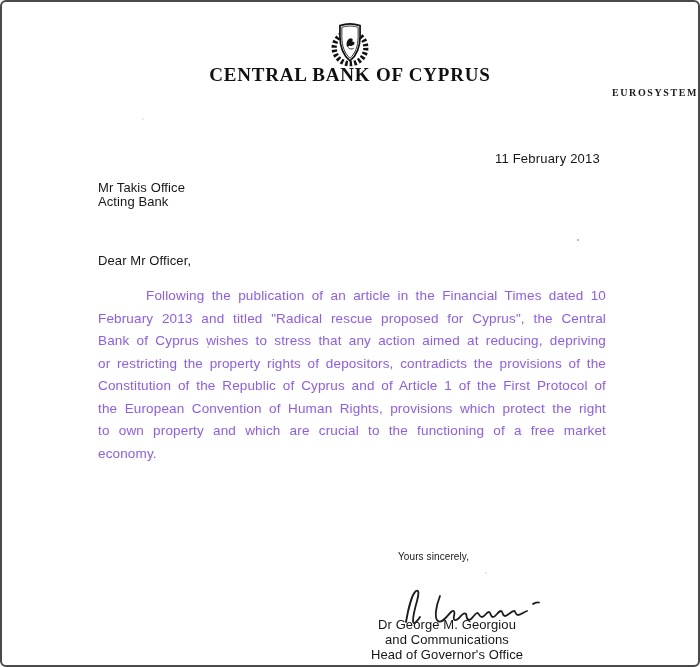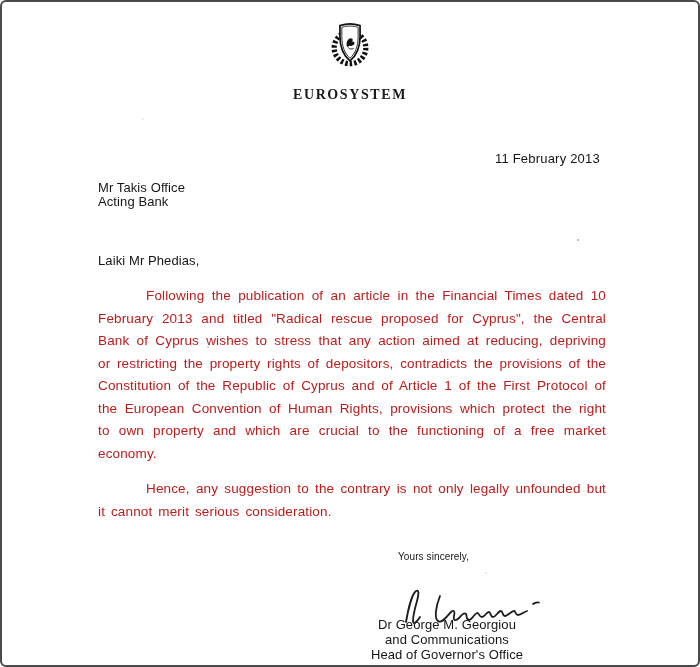--- a/index.html
+++ b/index.html
@@ -23,24 +23,24 @@
     position:absolute;top:62px;left:0;width:100%;
     text-align:center;
     font-family:"Liberation Serif", serif;
     font-weight:bold;
     font-size:19px;
     letter-spacing:0.8px;
     color:#111;
   }
   .eurosystem{
     position:absolute;top:85px;left:0;width:100%;
-    text-align:center;
+    text-align:right;
     font-family:"Liberation Serif", serif;
     font-weight:600;
-    font-size:14px;
+    font-size:10px;
     letter-spacing:1.6px;
     color:#1a1a1a;
   }
   
   .date{
     position:absolute;top:149px;left:465px;
     font-size:13px;letter-spacing:0.2px;margin-left:28px;
   }
   .recipient{
     position:absolute;top:179px;left:96px;
@@ -55,21 +55,21 @@
     position:absolute;top:283px;left:96px;width:508px;
   }
   .body-text p{
     margin:0 0 13px 0;
     font-size:13.5px;
     line-height:22.5px;
     text-align:justify;
     text-indent:48px;
     word-spacing:2px;
     letter-spacing:0.15px;
-    color:#b91c1c;
+    color:#8b5cf6;
   }
   
   .valediction{
     position:absolute;top:549px;left:396px;
     font-size:10px;letter-spacing:0.1px;
   }
   .signature{
     position:absolute;top:582px;left:398px;
     width:158px;height:48px;
   }
@@ -99,34 +99,34 @@
 
       <circle cx="24" cy="26" r="16.5" fill="none" stroke="#111" stroke-width="5.5" stroke-dasharray="2.6 2.1"></circle>
 
       <path d="M24,1 C29,1 34.5,2.8 34.5,2.8 L34.5,14 C34.5,26 30.5,34 24,39.5 C17.5,34 13.5,26 13.5,14 L13.5,2.8 C13.5,2.8 19,1 24,1 Z" fill="#ffffff" stroke="#111" stroke-width="1.8"></path>
       <path d="M24,3.2 C28.3,3.2 32.5,4.6 32.5,4.6 L32.5,14 C32.5,24.8 29.3,32 24,36.8 C18.7,32 15.5,24.8 15.5,14 L15.5,4.6 C15.5,4.6 19.7,3.2 24,3.2 Z" fill="none" stroke="#111" stroke-width="0.9"></path>
 
       <path d="M20.5,23.5 c-0.5,-4.5 2.2,-8 5,-7.4 c1.8,0.4 1.8,2.2 0.4,3.2 c2.4,-0.4 3.6,1.2 2.4,2.8 c-1.1,1.4 -3.2,2.2 -5.2,1.8 c-0.8,1.4 -2.1,1.6 -2.6,-0.4 Z" fill="#111"></path>
       <path d="M22,25.5 c1.5,2 4,2.2 6,0.8" fill="none" stroke="#111" stroke-width="0.9"></path>
     </svg>
   </div>
+  <div class="bank-name">CENTRAL BANK OF CYPRUS</div>
   <div class="eurosystem">EUROSYSTEM</div>
 
   <div class="date">11 February 2013</div>
 
   <div class="recipient">
     <div>Mr Takis Office</div>
     <div>Acting Bank</div>
   </div>
 
-  <div class="salutation">Laiki Mr Phedias,</div>
+  <div class="salutation">Dear Mr Officer,</div>
 
   <div class="body-text">
     <p>Following the publication of an article in the Financial Times dated 10 February 2013 and titled "Radical rescue proposed for Cyprus", the Central Bank of Cyprus wishes to stress that any action aimed at reducing, depriving or restricting the property rights of depositors, contradicts the provisions of the Constitution of the Republic of Cyprus and of Article 1 of the First Protocol of the European Convention of Human Rights, provisions which protect the right to own property and which are crucial to the functioning of a free market economy.</p>
-    <p>Hence, any suggestion to the contrary is not only legally unfounded but it cannot merit serious consideration.</p>
   </div>
 
   <div class="valediction">Yours sincerely,</div>
 
   <div class="signature">
     <svg viewBox="0 0 158 48" width="158" height="48" aria-hidden="true">
       <path d="M6,38 C8,26 12,10 16,7 C19,5 19,10 17,17 C15,24 13,32 13,37 C13,41 16,39 20,33
                M40,12 C36,22 34,34 38,37 C42,40 47,32 51,28 C54,25 55,28 54,32 C53,36 55,38 59,34
                C62,31 64,28 66,30 C67,32 66,36 69,36 C72,36 74,30 77,29 C79,28.5 79,33 82,33
                C85,33 86,28 89,28 C91,28 90,33 93,33 C96,33 98,27 101,27 C103,27 102,32 105,32

